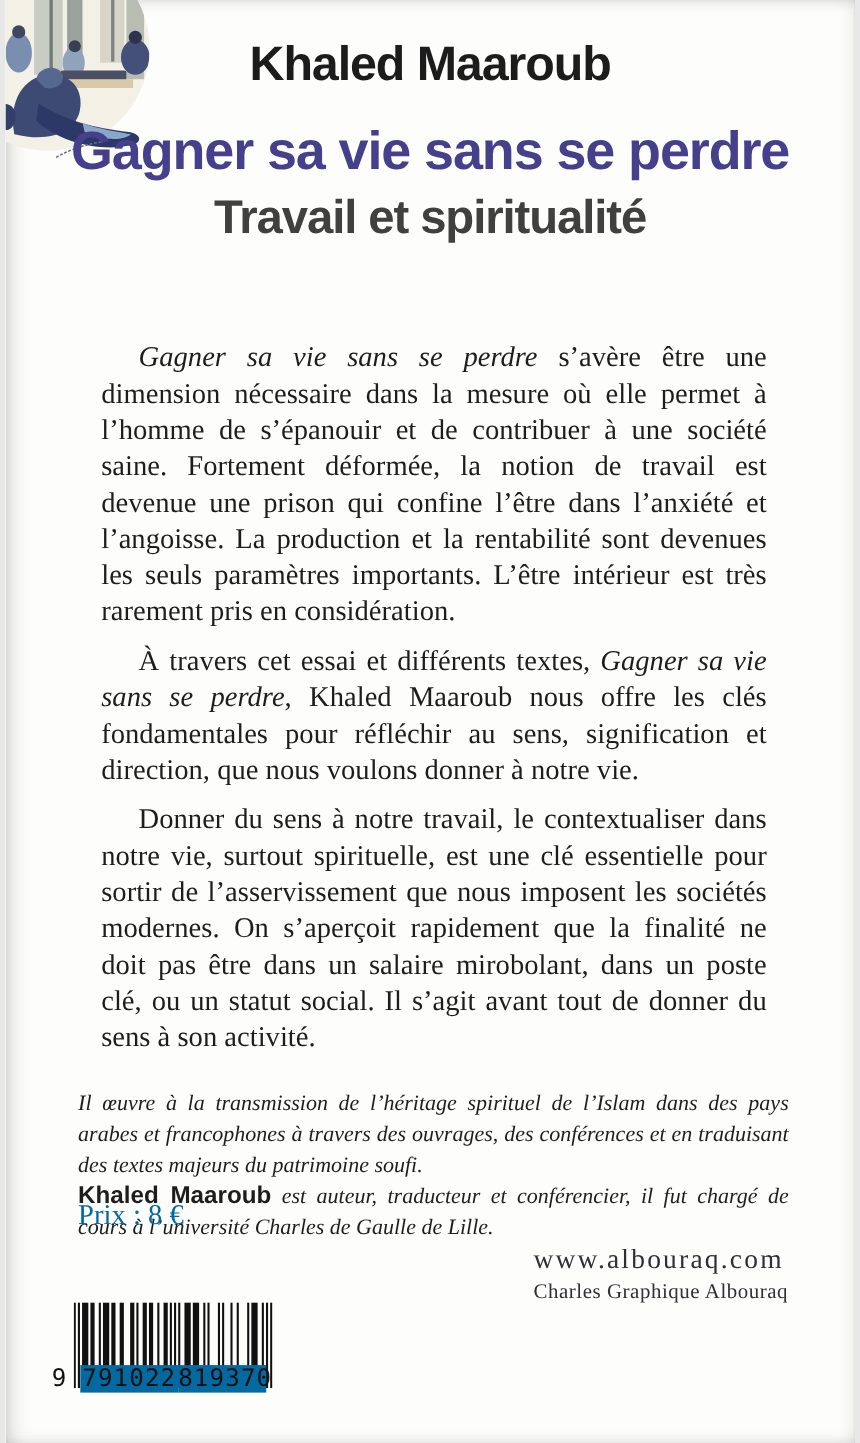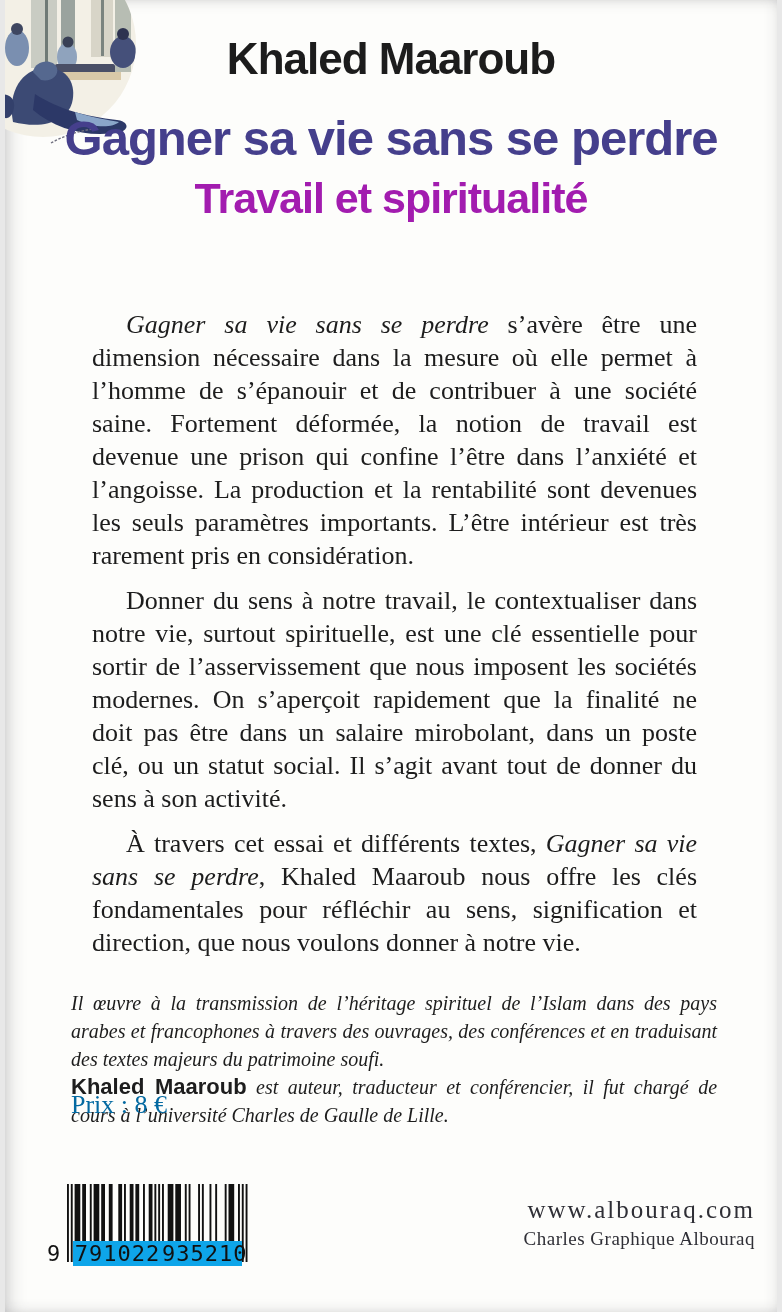--- a/index.html
+++ b/index.html
@@ -36,28 +36,28 @@
          font-style:italic; text-align:justify; }
   .bio p { margin:0; }
   .bio .bio-name { font-style:normal; font-weight:700;
                    font-family:"Liberation Sans", sans-serif; font-size:22px; }
 
   
   .price { position:absolute; left:66px; top:1090px; font-size:26px; color:#0369a1; }
 
   .barcode { position:absolute; left:62px; top:1184px; width:181px; height:82px; }
   .barcode svg rect { fill:#111; }
-  .bc-strip { position:absolute; bottom:0; height:25px; background:#0ea5e9;
+  .bc-strip { position:absolute; bottom:0; height:25px; background:#0369a1;
               font-family:"DejaVu Sans Mono", monospace; font-size:22px; line-height:25px;
               color:#111; text-align:center; letter-spacing:1px; white-space:nowrap; }
   .bc-first { left:-20px; width:18px; background:transparent; text-align:left; }
   .bc-left  { left:6px;   width:89px; }
   .bc-right { left:95px;  width:80px; }
 
-  .publisher { position:absolute; left:480px; top:1196px; width:270px; text-align:right; color:#2f2f36; }
+  .publisher { position:absolute; left:480px; top:1132px; width:270px; text-align:left; color:#2f2f36; }
   .publisher .site   { font-size:25px; letter-spacing:2px; }
   .publisher .studio { font-size:19px; margin-top:4px; letter-spacing:0.5px; }
 </style>
 </head>
 <body>
 
 <div class="page">
 
   <div class="vignette">
     <svg width="170" height="185" viewBox="0 0 170 185" xmlns="http://www.w3.org/2000/svg">
@@ -87,27 +87,27 @@
         <path d="M-6 95 C 5 92 12 100 8 112 C 4 122 -9 122 -6 95 Z" fill="#33406b"></path>
       </g>
       <path d="M30 94 C 55 110 80 116 112 120 C 121 121 125 127 118 131 C 90 139 52 131 28 110 Z" fill="#2c3867"></path>
       <path d="M70 112 C 88 118 104 120 114 122 C 108 128 88 128 72 120 Z" fill="#8aa6c9"></path>
       <path d="M46 143 Q 66 132 88 129" stroke="#70707f" stroke-width="1.4" fill="none" stroke-dasharray="2.5 1.6"></path>
     </svg>
   </div>
 
   <div class="hdr author">Khaled Maaroub</div>
   <div class="hdr title" style="color: rgb(69, 63, 140);">Gagner sa vie sans se perdre</div>
-  <div class="hdr subtitle" style="color: #a21caf;">Travail et spiritualité</div>
+  <div class="hdr subtitle" style="color: #404040;">Travail et spiritualité</div>
 
   <div class="flow">
     <div class="synopsis">
       <p><em>Gagner sa vie sans se perdre</em><span> s’avère être une dimension nécessaire dans la mesure où elle permet à l’homme de s’épanouir et de contribuer à une société saine. Fortement déformée, la notion de travail est devenue une prison qui confine l’être dans l’anxiété et l’angoisse. La production et la rentabilité sont devenues les seuls paramètres importants. L’être intérieur est très rarement pris en considération.</span></p>
+      <p><span>À travers cet essai et différents textes, </span><em>Gagner sa vie sans se perdre</em><span>, Khaled Maaroub nous offre les clés fondamentales pour réfléchir au sens, signification et direction, que nous voulons donner à notre vie.</span></p>
       <p>Donner du sens à notre travail, le contextualiser dans notre vie, surtout spirituelle, est une clé essentielle pour sortir de l’asservissement que nous imposent les sociétés modernes. On s’aperçoit rapidement que la finalité ne doit pas être dans un salaire mirobolant, dans un poste clé, ou un statut social. Il s’agit avant tout de donner du sens à son activité.</p>
-      <p><span>À travers cet essai et différents textes, </span><em>Gagner sa vie sans se perdre</em><span>, Khaled Maaroub nous offre les clés fondamentales pour réfléchir au sens, signification et direction, que nous voulons donner à notre vie.</span></p>
     </div>
 
     <div class="bio">
       <p>Il œuvre à la transmission de l’héritage spirituel de l’Islam dans des pays arabes et francophones à travers des ouvrages, des conférences et en traduisant des textes majeurs du patrimoine soufi.</p>
       <p><span class="bio-name">Khaled Maaroub</span><span> est auteur, traducteur et conférencier, il fut chargé de cours à l’université Charles de Gaulle de Lille.</span></p>
     </div>
   </div>
 
   <div class="price">Prix : 8 €</div>
 
@@ -139,21 +139,21 @@
           <rect x="142.5" y="0" width="1.9" height="78"></rect>
           <rect x="148.2" y="0" width="1.9" height="78"></rect>
           <rect x="157.7" y="0" width="1.9" height="78"></rect>
           <rect x="161.5" y="0" width="5.7" height="78"></rect>
           <rect x="171.0" y="0" width="1.9" height="78"></rect>
           <rect x="174.8" y="0" width="1.9" height="78"></rect>
           <rect x="178.6" y="0" width="1.9" height="78"></rect>
         </svg></div>
     <div class="bc-strip bc-first">9</div>
     <div class="bc-strip bc-left">791022</div>
-    <div class="bc-strip bc-right">935210</div>
+    <div class="bc-strip bc-right">819370</div>
   </div>
 
   <div class="publisher">
     <div class="site">www.albouraq.com</div>
     <div class="studio">Charles Graphique Albouraq</div>
   </div>
 
 </div>
 
 </body></html>

